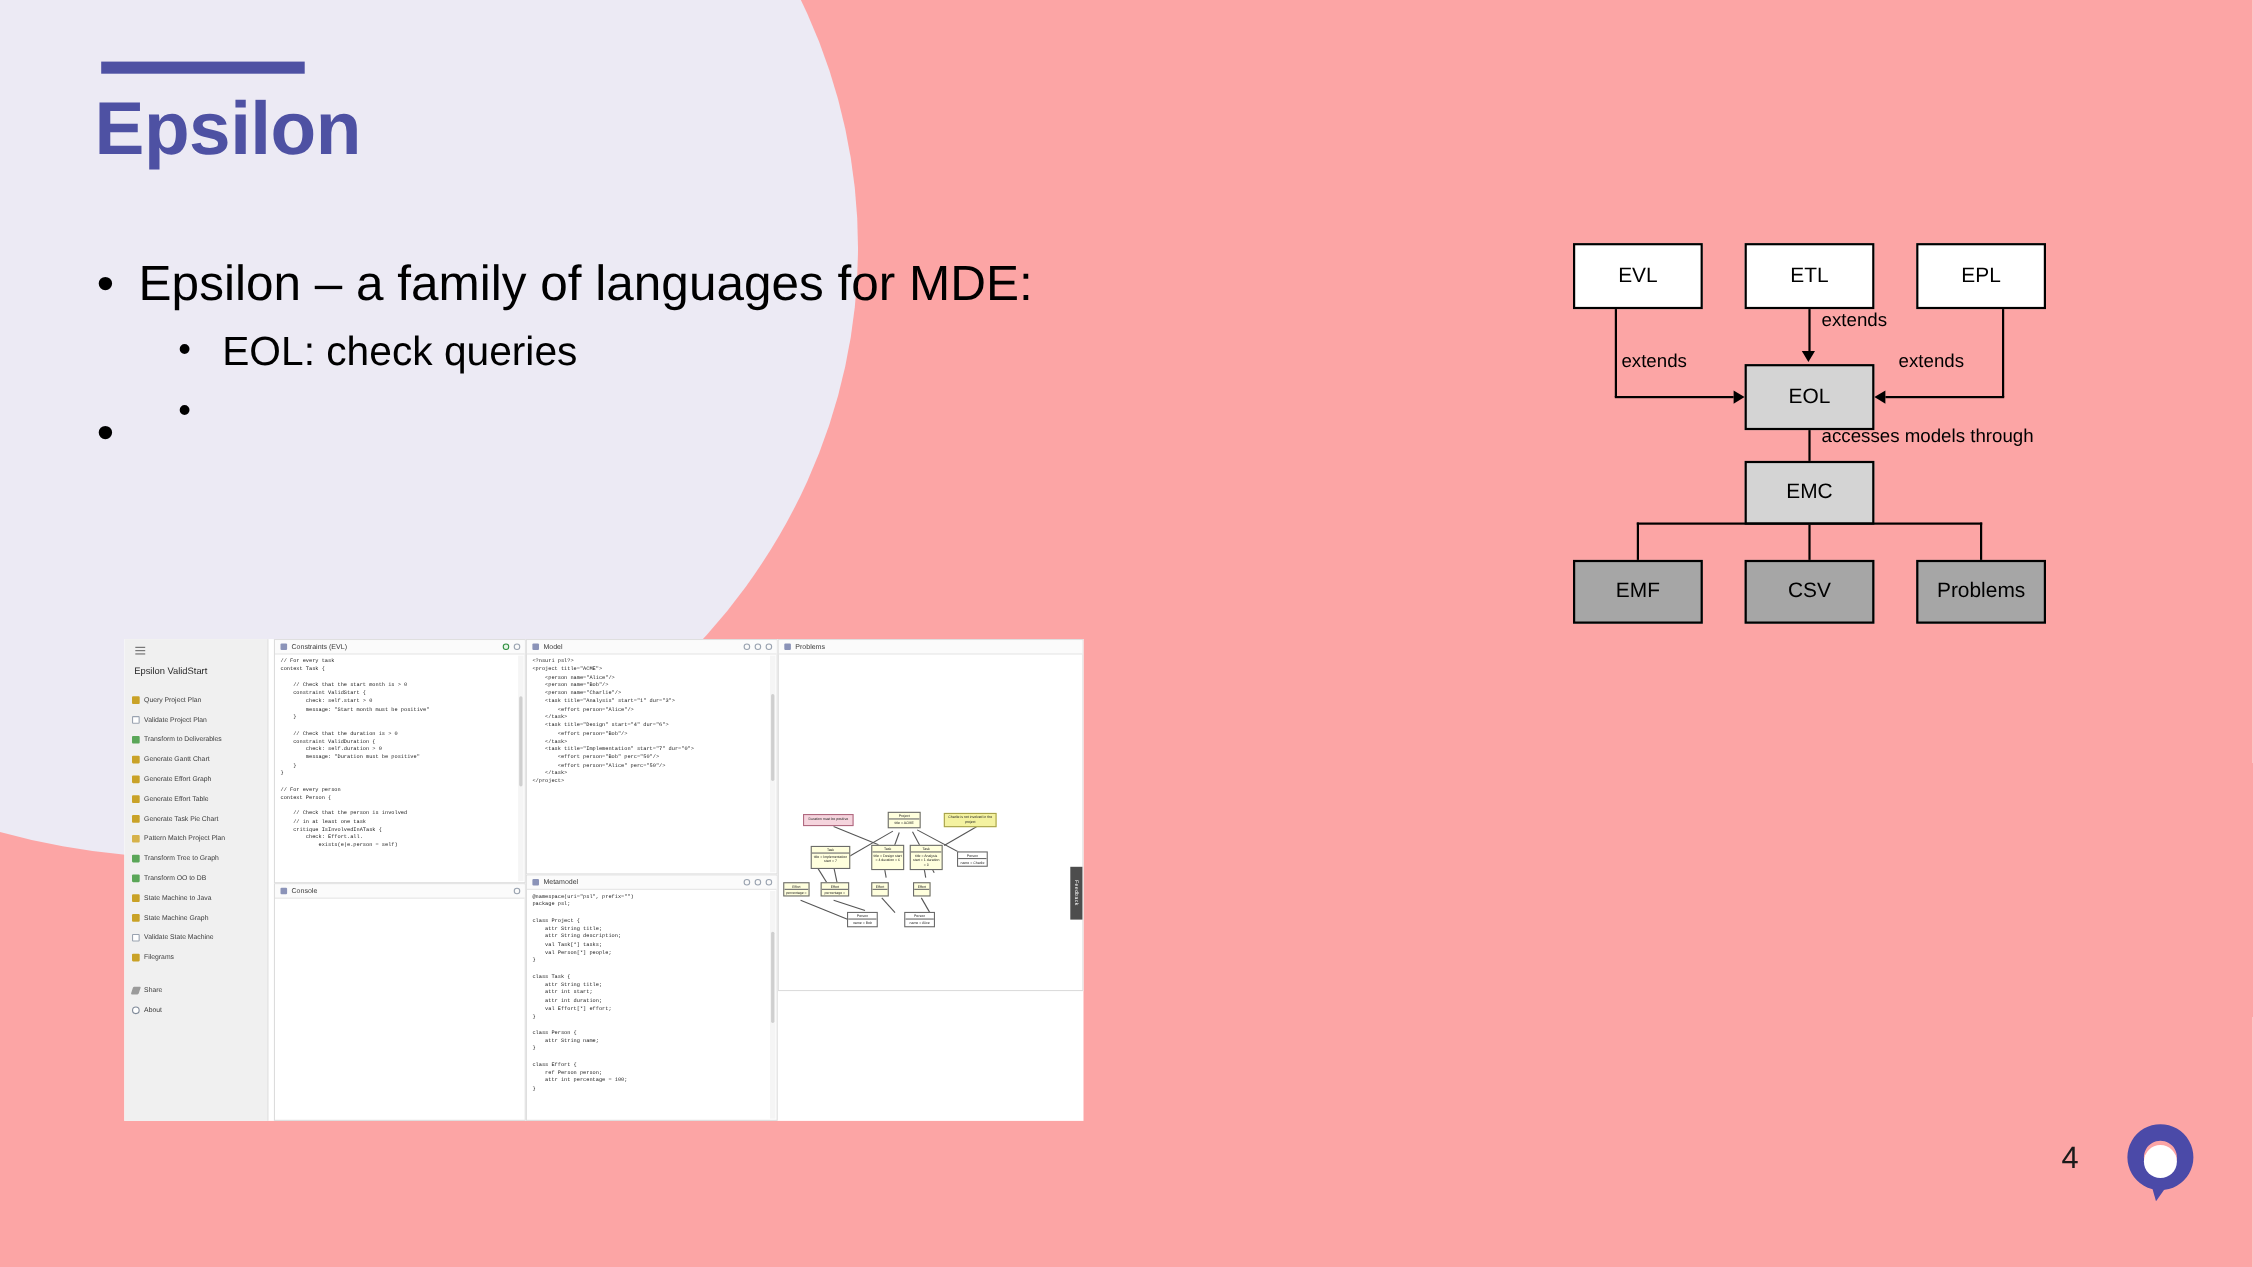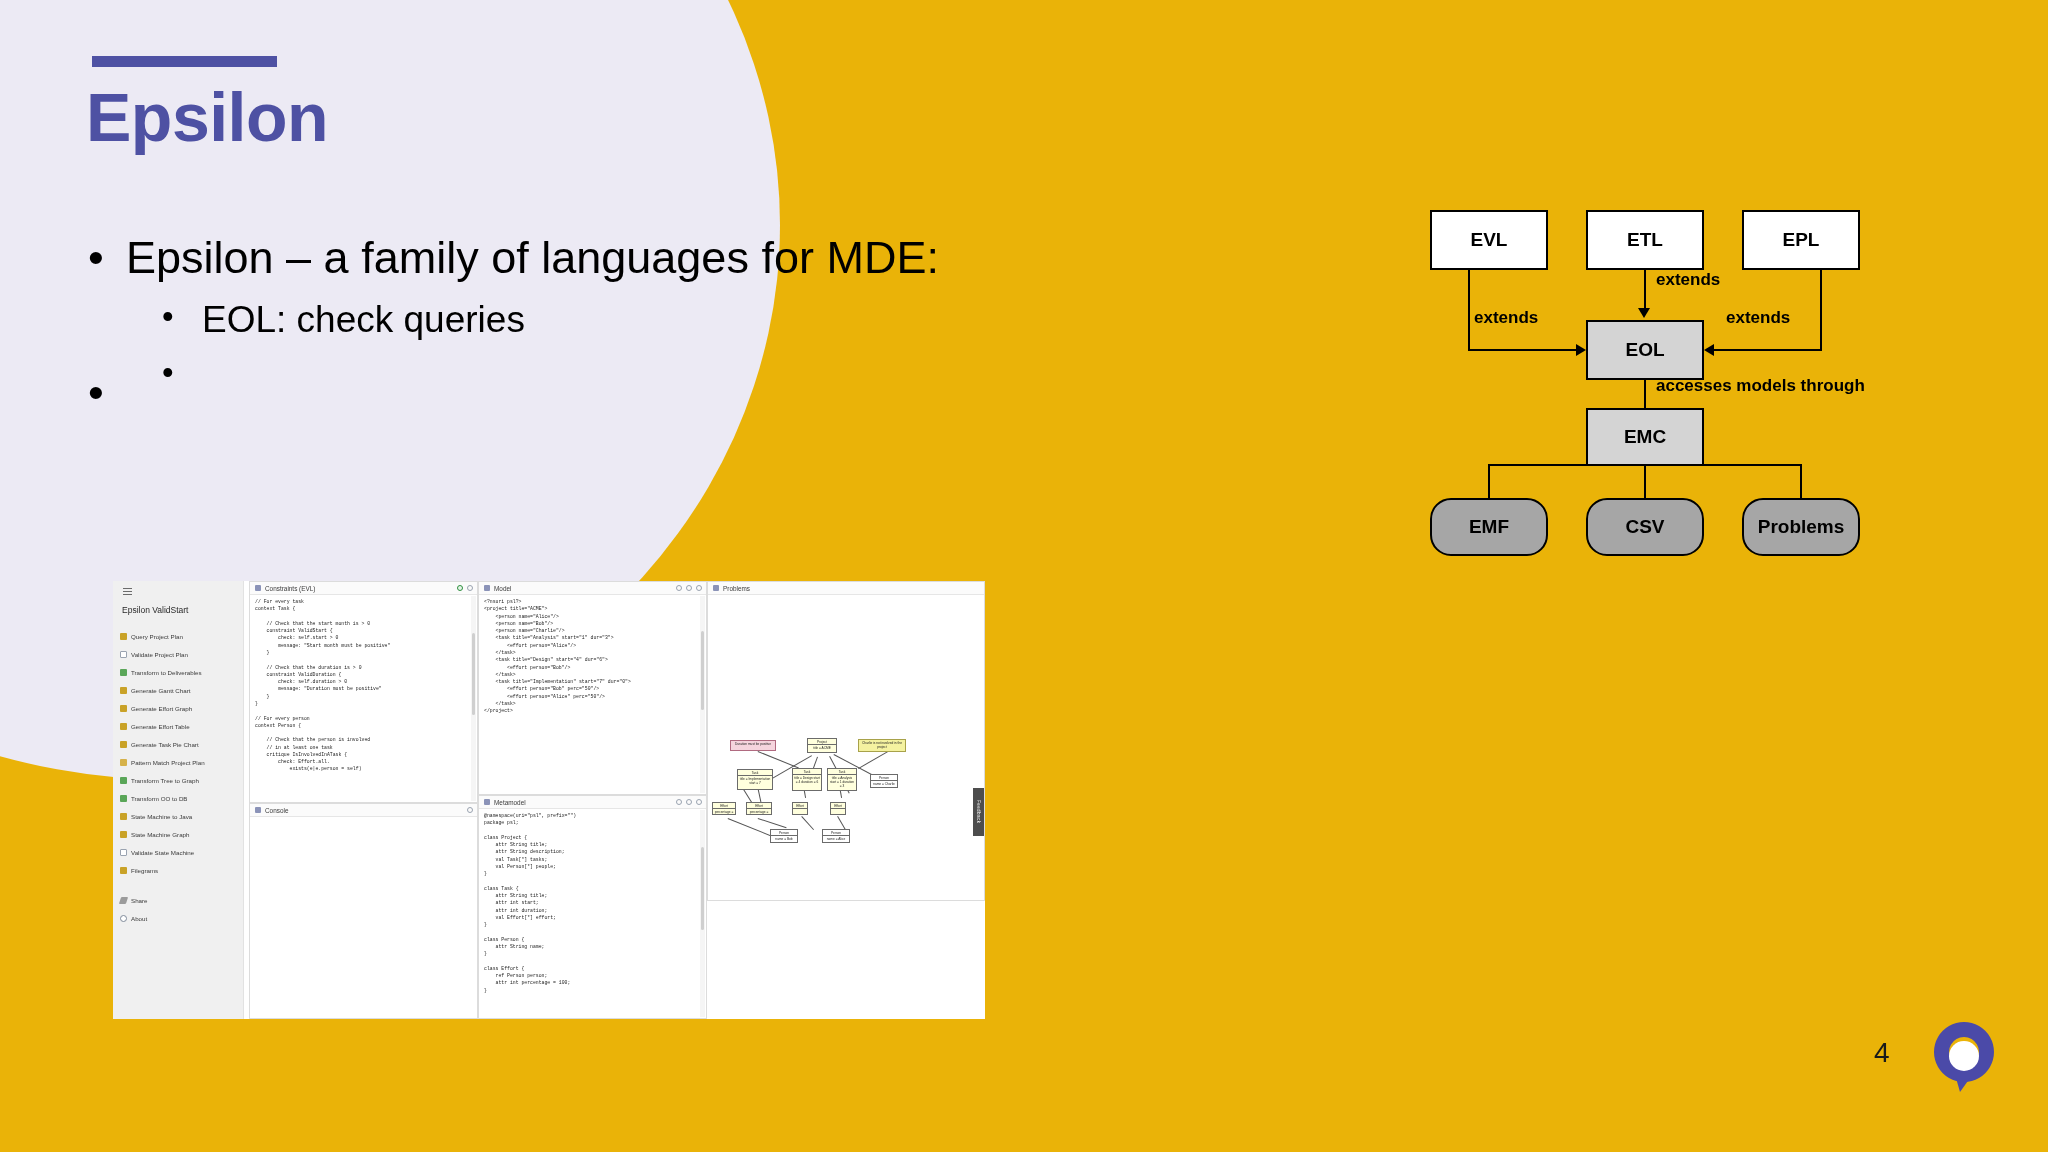--- a/index.html
+++ b/index.html
@@ -5,21 +5,21 @@
   * { box-sizing: border-box; margin: 0; padding: 0; }
   html, body {
     width: 2048px; height: 1152px;
     background: #ffffff;
     font-family: "Liberation Sans", sans-serif;
     overflow: hidden;
   }
   #slide {
     position: relative;
     width: 2048px; height: 1152px;
-    background: #eab308;
+    background: #fca5a5;
     overflow: hidden;
   }
 
   
   #blob {
     position: absolute;
     left: -430px; top: -330px;
     width: 1210px; height: 1110px;
     background: #eceaf4;
     border-radius: 50%;
@@ -71,34 +71,34 @@
   }
   .b2 .bdot {
     position: absolute; left: 78px; top: 0;
     font-size: 33px;
   }
   #bullet-last { margin-top: 16px; }
 
   
   #arch {
     position: absolute;
-    left: 1430px; top: 210px;
-    width: 500px; height: 320px; font-weight: bold;
+    left: 1430px; top: 221px;
+    width: 500px; height: 320px;
   }
   .ebox {
     position: absolute;
     border: 2px solid #000;
     display: flex; align-items: center; justify-content: center;
     font-size: 19px;
     color: #000;
     font-family: "Liberation Sans", sans-serif;
   }
   .ebox.white { background: #ffffff; }
   .ebox.light { background: #d4d4d4; }
-  .ebox.dark  { background: #a6a6a6; border-radius: 21px; }
+  .ebox.dark  { background: #a6a6a6; }
 
   .ln { position: absolute; background: #000; }
   .lnv { width: 2px; }
   .lnh { height: 2px; }
 
   .elabel {
     position: absolute;
     font-size: 17px;
     color: #000;
     white-space: nowrap;

